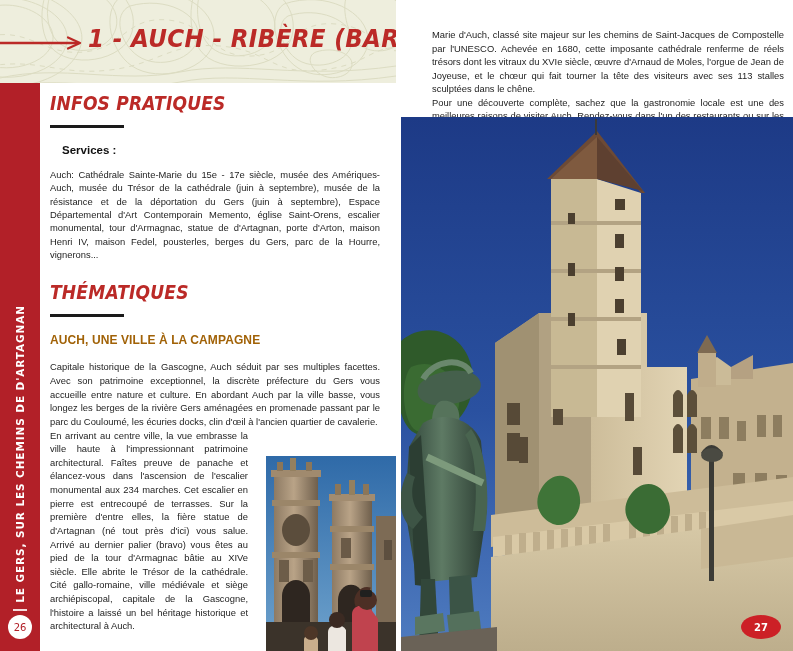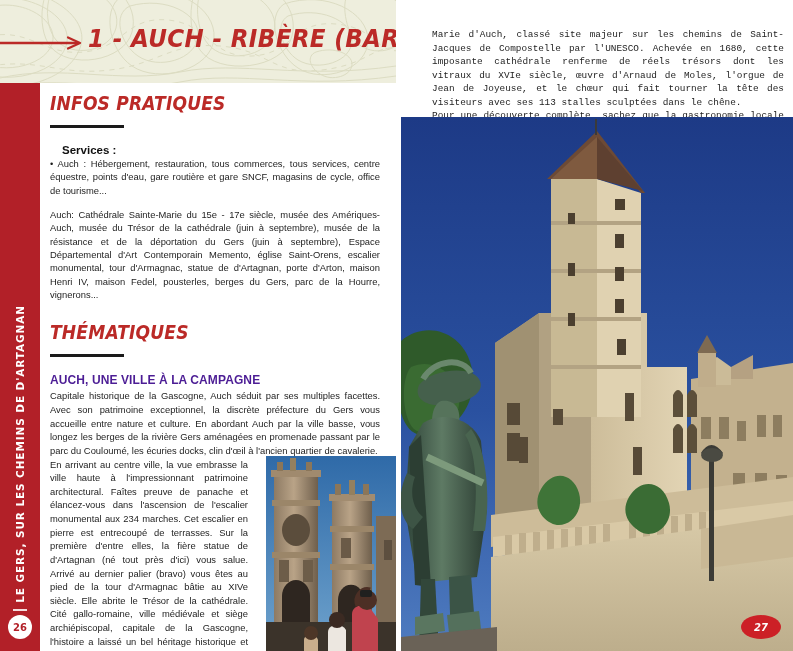--- a/index.html
+++ b/index.html
@@ -85,21 +85,21 @@
     position: absolute;
     left: 50%;
     transform: translateX(-50%);
     bottom: 12px;
     width: 24px;
     height: 24px;
     border-radius: 50%;
     background: #ffffff;
     color: #b22028;
     font-family: "DejaVu Sans", sans-serif;
-    font-weight: 700;
+    font-weight: 400;
     font-size: 10px;
     display: flex;
     align-items: center;
     justify-content: center;
   }
   .rail-tick {
     position: absolute;
     left: 50%;
     transform: translateX(-50%);
     bottom: 40px;
@@ -144,23 +144,23 @@
     font-size: 9.4px;
     line-height: 1.42;
     text-align: justify;
     color: #1d1d1d;
   }
   .gap-sm { height: 11px; }
   .gap-md { height: 20px; }
   .sub-head {
     font-size: 12px;
     font-weight: 700;
-    color: #4c1d95;
+    color: #a16207;
     letter-spacing: 0.1px;
-    margin-bottom: 2px;
+    margin-bottom: 13px;
   }
   .wrap-text {
     font-size: 9.4px;
     line-height: 1.45;
     text-align: justify;
     color: #1d1d1d;
   }
 
   
   .photo-float {
@@ -174,21 +174,20 @@
   
   .right-col {
     position: absolute;
     left: 432px;
     top: 28px;
     width: 352px;
     font-size: 9.4px;
     line-height: 1.44;
     text-align: justify;
     color: #1d1d1d;
-    font-family: Liberation Mono, monospace;
   }
 
   
   .photo {
     position: absolute;
     overflow: hidden;
   }
   .photo-main {
     left: 401px;
     top: 117px;
@@ -211,21 +210,20 @@
     border-radius: 50%;
     background: #cc2026;
     color: #ffffff;
     font-family: "DejaVu Sans", sans-serif;
     font-weight: 700;
     font-size: 10px;
     display: flex;
     align-items: center;
     justify-content: center;
     z-index: 6;
-    font-style: italic;
   }
 </style>
 </head>
 <body>
 
 <div class="page">
 
   <div class="topo-band">
     <svg width="396" height="83" viewBox="0 0 396 83" xmlns="http://www.w3.org/2000/svg">
       <rect width="396" height="83" fill="#eeeedd"></rect>
@@ -263,21 +261,20 @@
     <div class="rail-tick"></div>
     <div class="page-num-left">26</div>
   </div>
 
   <div class="left-col">
 
     <div class="sec-head">INFOS PRATIQUES</div>
     <div class="rule"></div>
 
     <div class="lbl">Services :</div>
-    <div class="body-text">• Auch : Hébergement, restauration, tous commerces, tous services, centre équestre, points d'eau, gare routière et gare SNCF, magasins de cycle, office de tourisme...</div>
 
     <div class="gap-sm"></div>
 
     <div class="body-text">Auch: Cathédrale Sainte-Marie du 15e - 17e siècle, musée des Amériques-Auch, musée du Trésor de la cathédrale (juin à septembre), musée de la résistance et de la déportation du Gers (juin à septembre), Espace Départemental d'Art Contemporain Memento, église Saint-Orens, escalier monumental, tour d'Armagnac, statue de d'Artagnan, porte d'Arton, maison Henri IV, maison Fedel, pousterles, berges du Gers, parc de la Hourre, vignerons...</div>
 
     <div class="gap-md"></div>
 
     <div class="sec-head">THÉMATIQUES</div>
     <div class="rule"></div>
 

